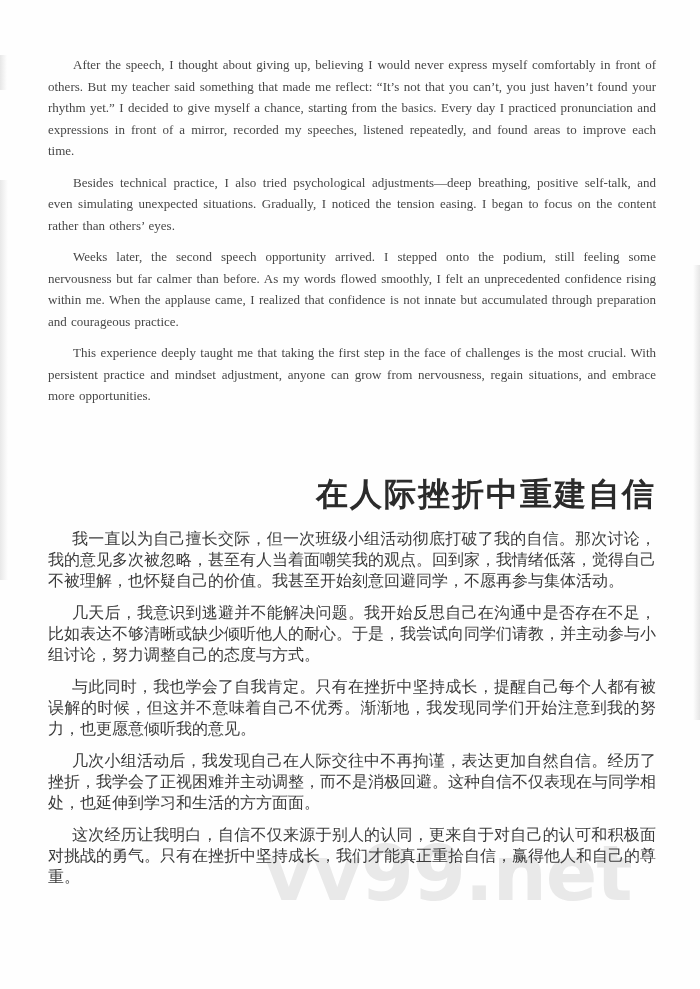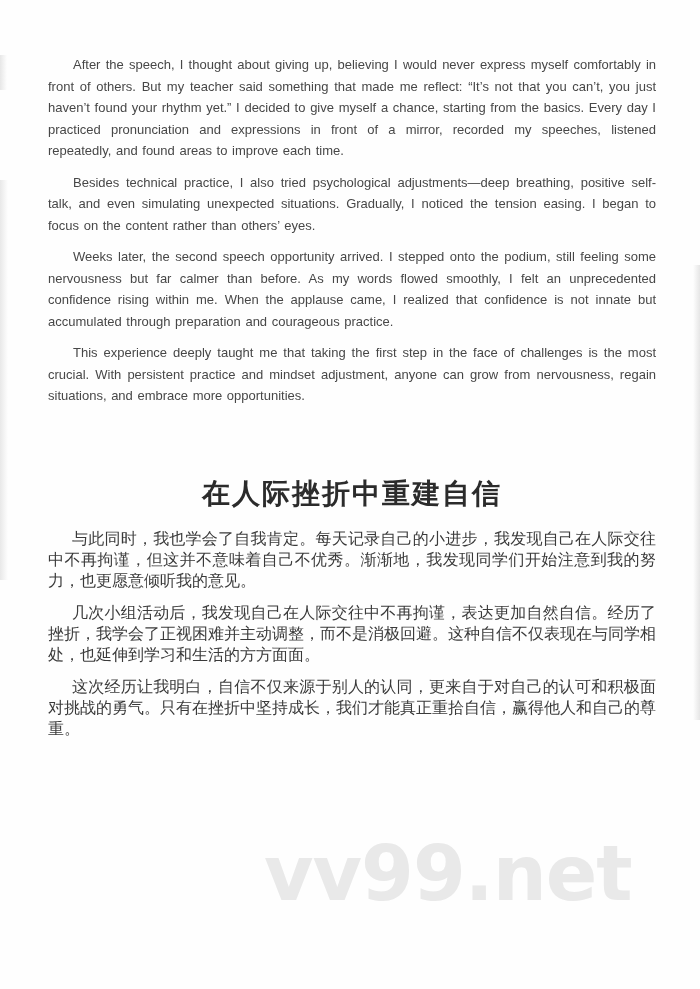--- a/index.html
+++ b/index.html
@@ -18,35 +18,35 @@
   .content {
     position: absolute;
     top: 0; left: 0; right: 0; bottom: 0;
     padding: 54px 44px 0 48px;
     box-sizing: border-box;
     z-index: 2;
   }
   
   .en p {
     margin: 0 0 10px 0;
-    font-family: Liberation Sans, sans-serif;
+    font-family: Liberation Serif, serif;
     font-size: 13px;
     line-height: 21.5px;
     color: #474747;
     text-align: justify;
     text-indent: 25px;
     word-spacing: 1px;
   }
   
   .cn-title {
     margin: 72px 0 19px 0;
-    text-align: center;
+    text-align: right;
     font-family: "DejaVu Sans", sans-serif;
     font-weight: bold;
-    font-size: 28px;
+    font-size: 32px;
     line-height: 30px;
     letter-spacing: 2px;
     color: #2b2b2b;
   }
   .cn p {
     margin: 0 0 11px 0;
     font-family: "DejaVu Serif", serif;
     font-size: 16px;
     line-height: 21px;
     color: #3a3a3a;
@@ -101,19 +101,21 @@
     <div class="en">
       <p>After the speech, I thought about giving up, believing I would never express myself comfortably in front of others. But my teacher said something that made me reflect: “It’s not that you can’t, you just haven’t found your rhythm yet.” I decided to give myself a chance, starting from the basics. Every day I practiced pronunciation and expressions in front of a mirror, recorded my speeches, listened repeatedly, and found areas to improve each time.</p>
       <p>Besides technical practice, I also tried psychological adjustments—deep breathing, positive self-talk, and even simulating unexpected situations. Gradually, I noticed the tension easing. I began to focus on the content rather than others’ eyes.</p>
       <p>Weeks later, the second speech opportunity arrived. I stepped onto the podium, still feeling some nervousness but far calmer than before. As my words flowed smoothly, I felt an unprecedented confidence rising within me. When the applause came, I realized that confidence is not innate but accumulated through preparation and courageous practice.</p>
       <p>This experience deeply taught me that taking the first step in the face of challenges is the most crucial. With persistent practice and mindset adjustment, anyone can grow from nervousness, regain situations, and embrace more opportunities.</p>
     </div>
 
     <h1 class="cn-title">在人际挫折中重建自信</h1>
 
     <div class="cn">
-      <p>与此同时，我也学会了自我肯定。每天记录自己的小进步，我发现自己在人际交往中不再拘谨，但这并不意味着自己不优秀。渐渐地，我发现同学们开始注意到我的努力，也更愿意倾听我的意见。</p>
+      <p>我一直以为自己擅长交际，但一次班级小组活动彻底打破了我的自信。那次讨论，我的意见多次被忽略，甚至有人当着面嘲笑我的观点。回到家，我情绪低落，觉得自己不被理解，也怀疑自己的价值。我甚至开始刻意回避同学，不愿再参与集体活动。</p>
+      <p>几天后，我意识到逃避并不能解决问题。我开始反思自己在沟通中是否存在不足，比如表达不够清晰或缺少倾听他人的耐心。于是，我尝试向同学们请教，并主动参与小组讨论，努力调整自己的态度与方式。</p>
+      <p>与此同时，我也学会了自我肯定。只有在挫折中坚持成长，提醒自己每个人都有被误解的时候，但这并不意味着自己不优秀。渐渐地，我发现同学们开始注意到我的努力，也更愿意倾听我的意见。</p>
       <p>几次小组活动后，我发现自己在人际交往中不再拘谨，表达更加自然自信。经历了挫折，我学会了正视困难并主动调整，而不是消极回避。这种自信不仅表现在与同学相处，也延伸到学习和生活的方方面面。</p>
       <p>这次经历让我明白，自信不仅来源于别人的认同，更来自于对自己的认可和积极面对挑战的勇气。只有在挫折中坚持成长，我们才能真正重拾自信，赢得他人和自己的尊重。</p>
     </div>
 
   </div>
 </div>
 
 </body></html>

